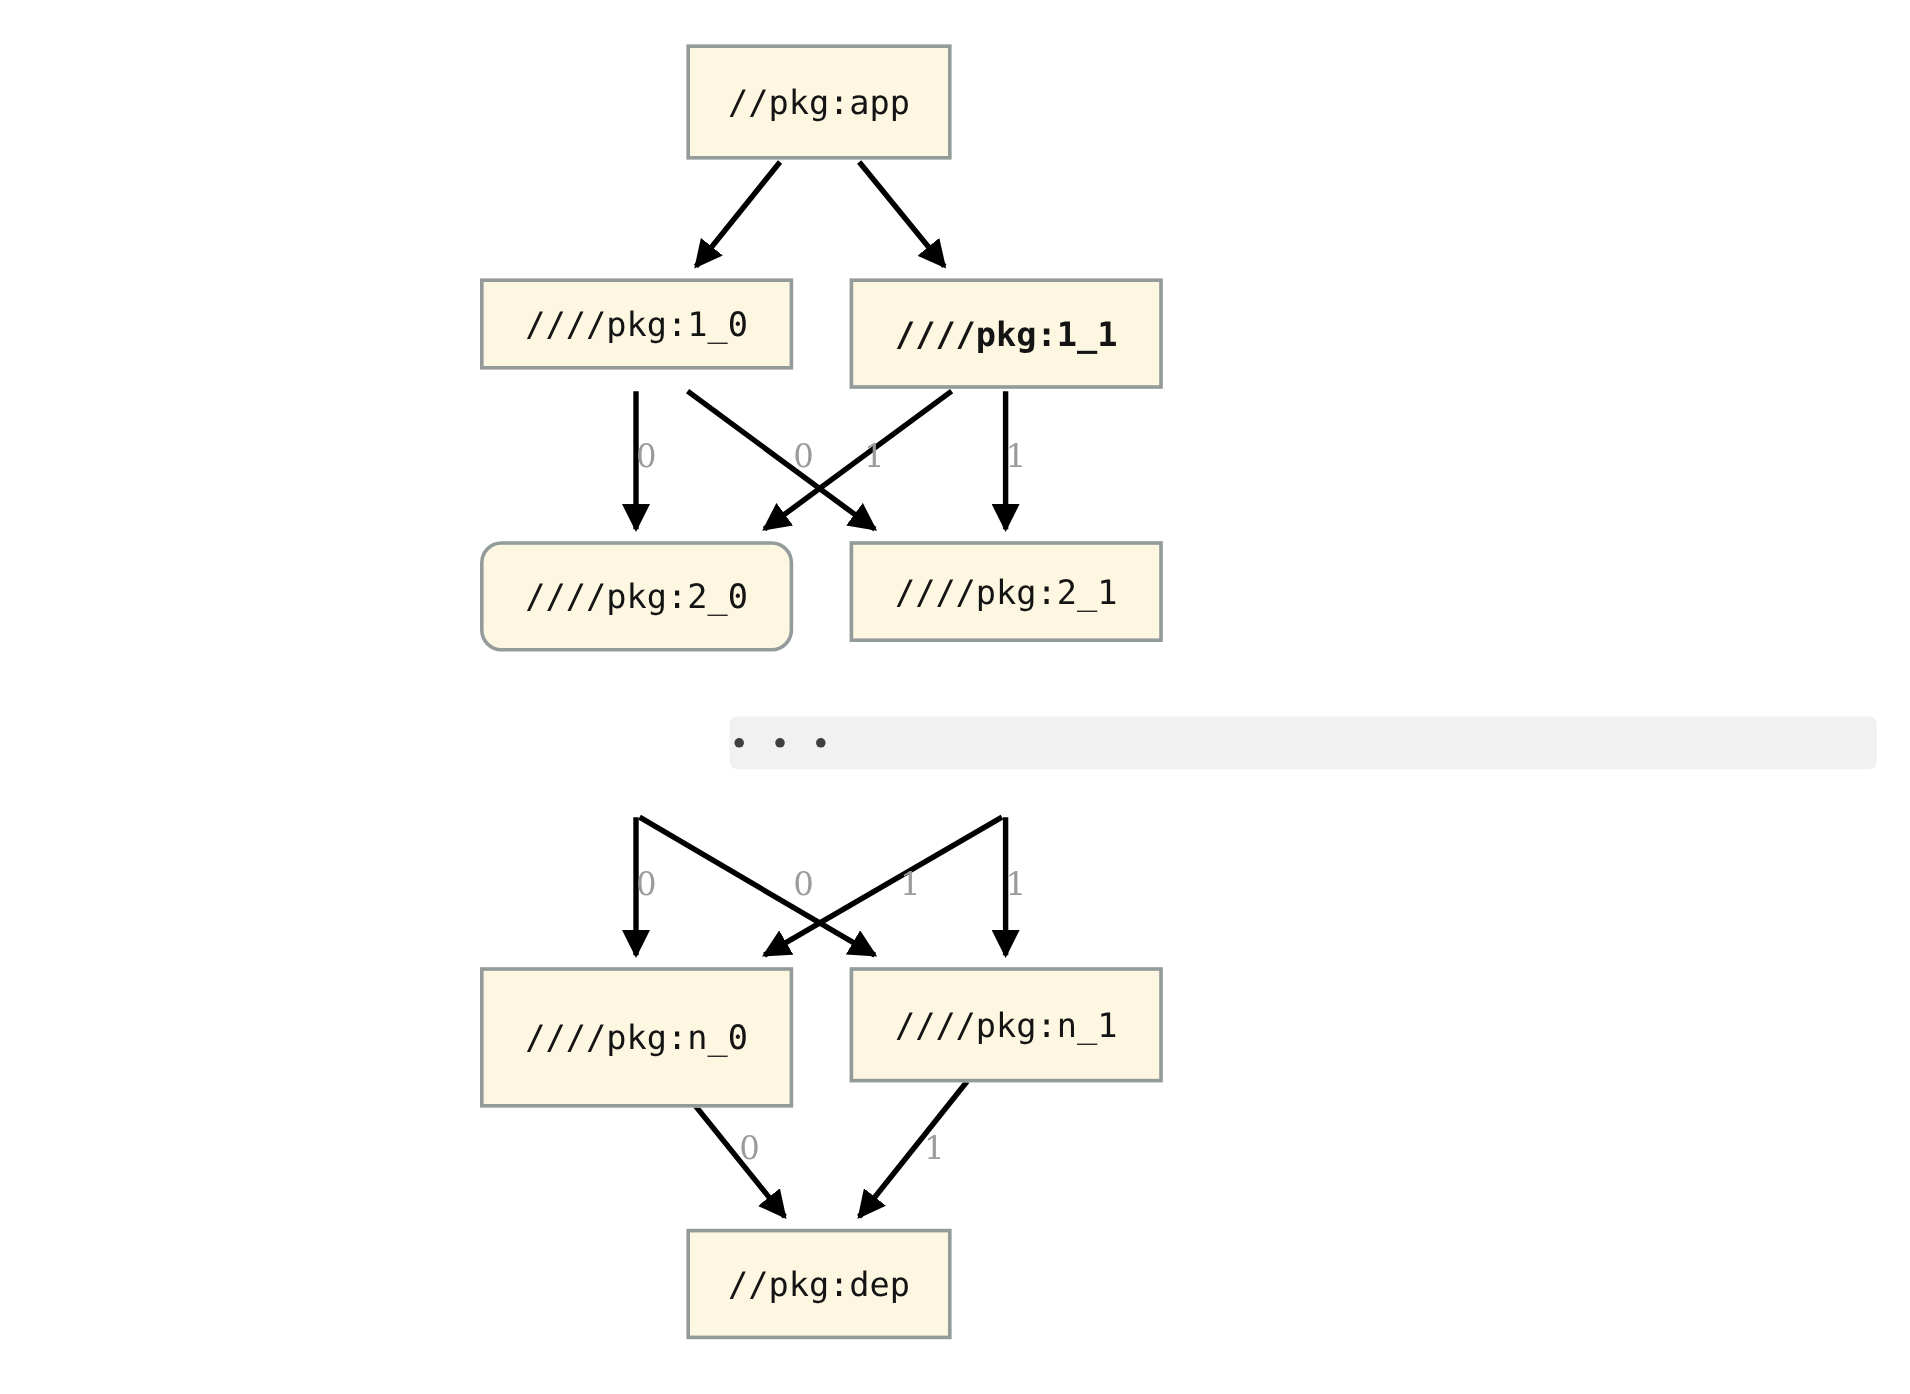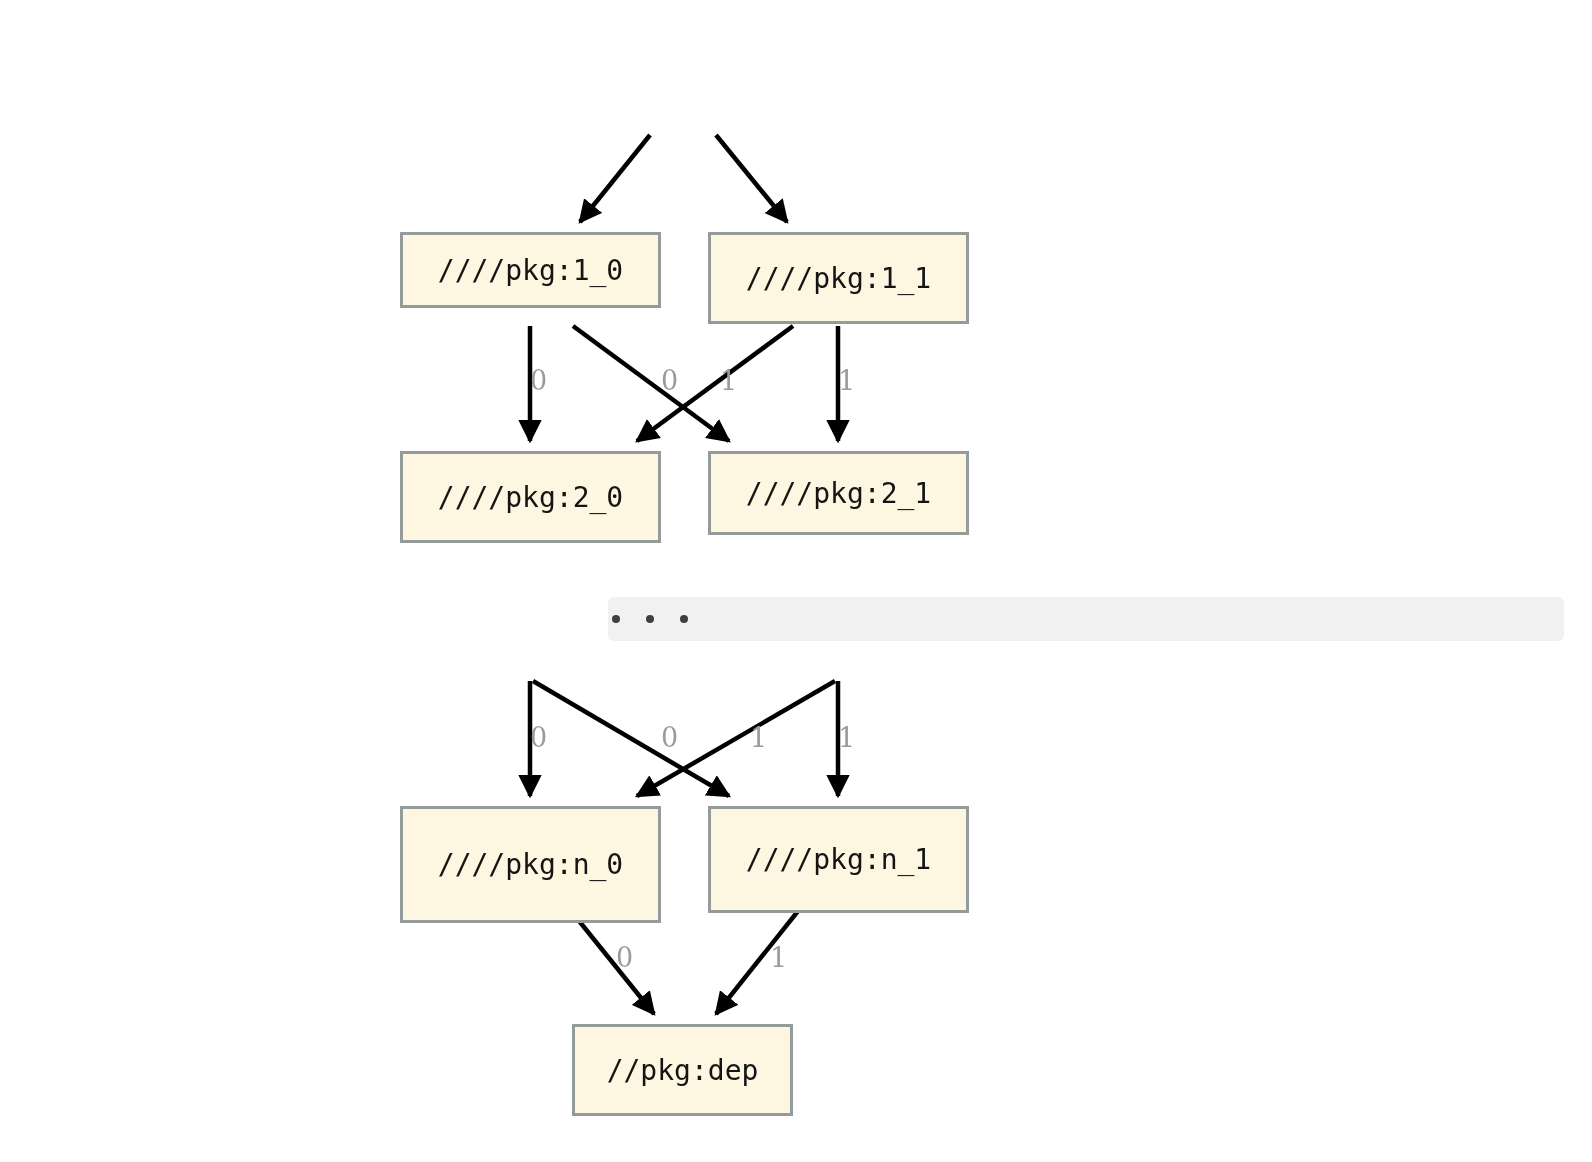--- a/index.html
+++ b/index.html
@@ -118,36 +118,39 @@
       <path d="M 835 681 L 637 796"></path>
 
       <path d="M 838 681 L 838 796"></path>
 
       <path d="M 563 901 L 654 1014"></path>
 
       <path d="M 806 901 L 716 1014"></path>
     </g>
   </svg>
 
+  <div class="node-box" style="left: 572px; top: 37px; width: 221px; height: 96px;">
+    <span class="node-label">//pkg:app</span>
+  </div>
   <div class="node-box" style="left: 400px; top: 232px; width: 261px; height: 76px;">
     <span class="node-label">////pkg:1_0</span>
   </div>
-  <div class="node-box" style="left: 708px; top: 232px; width: 261px; height: 92px;">
+  <div class="node-box" style="left: 708px; top: 232px; width: 261px; height: 92px; font-weight: bold;">
     <span class="node-label">////pkg:1_1</span>
   </div>
-  <div class="node-box" style="left: 400px; top: 451px; width: 261px; height: 92px;">
+  <div class="node-box" style="left: 400px; top: 451px; width: 261px; height: 92px; border-radius: 18px;">
     <span class="node-label">////pkg:2_0</span>
   </div>
   <div class="node-box" style="left: 708px; top: 451px; width: 261px; height: 84px; text-align: right;">
     <span class="node-label">////pkg:2_1</span>
   </div>
   <div class="node-box" style="left: 400px; top: 806px; width: 261px; height: 117px;">
     <span class="node-label">////pkg:n_0</span>
   </div>
-  <div class="node-box" style="left: 708px; top: 806px; width: 261px; height: 107px;">
+  <div class="node-box" style="left: 708px; top: 806px; width: 261px; height: 96px;">
     <span class="node-label">////pkg:n_1</span>
   </div>
   <div class="node-box" style="left: 572px; top: 1024px; width: 221px; height: 92px;">
     <span class="node-label">//pkg:dep</span>
   </div>
 
   <span class="edge-label" style="left: 530px; top: 365px;">0</span>
   <span class="edge-label" style="left: 661px; top: 365px;">0</span>
   <span class="edge-label" style="left: 720px; top: 365px;">1</span>
   <span class="edge-label" style="left: 838px; top: 365px;">1</span>

